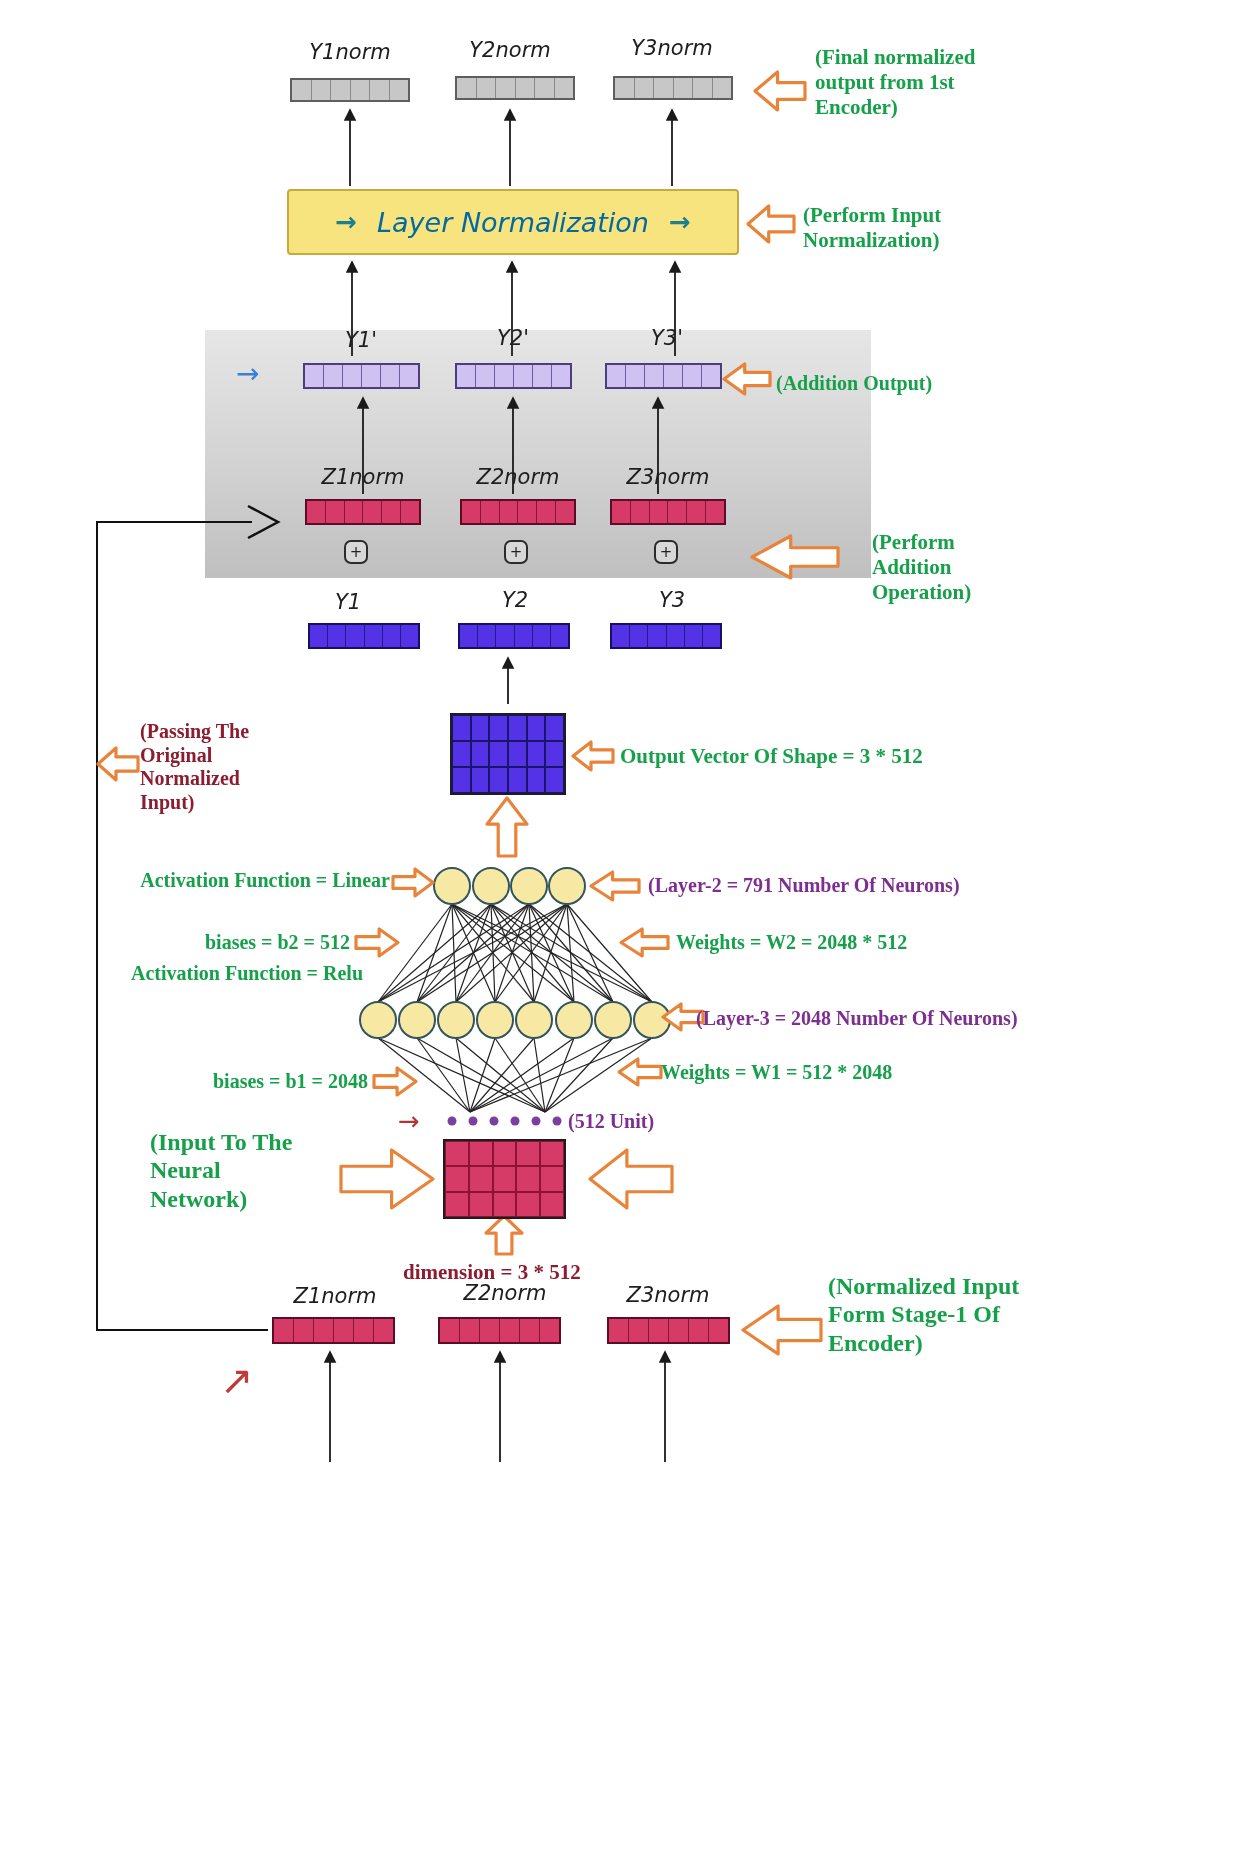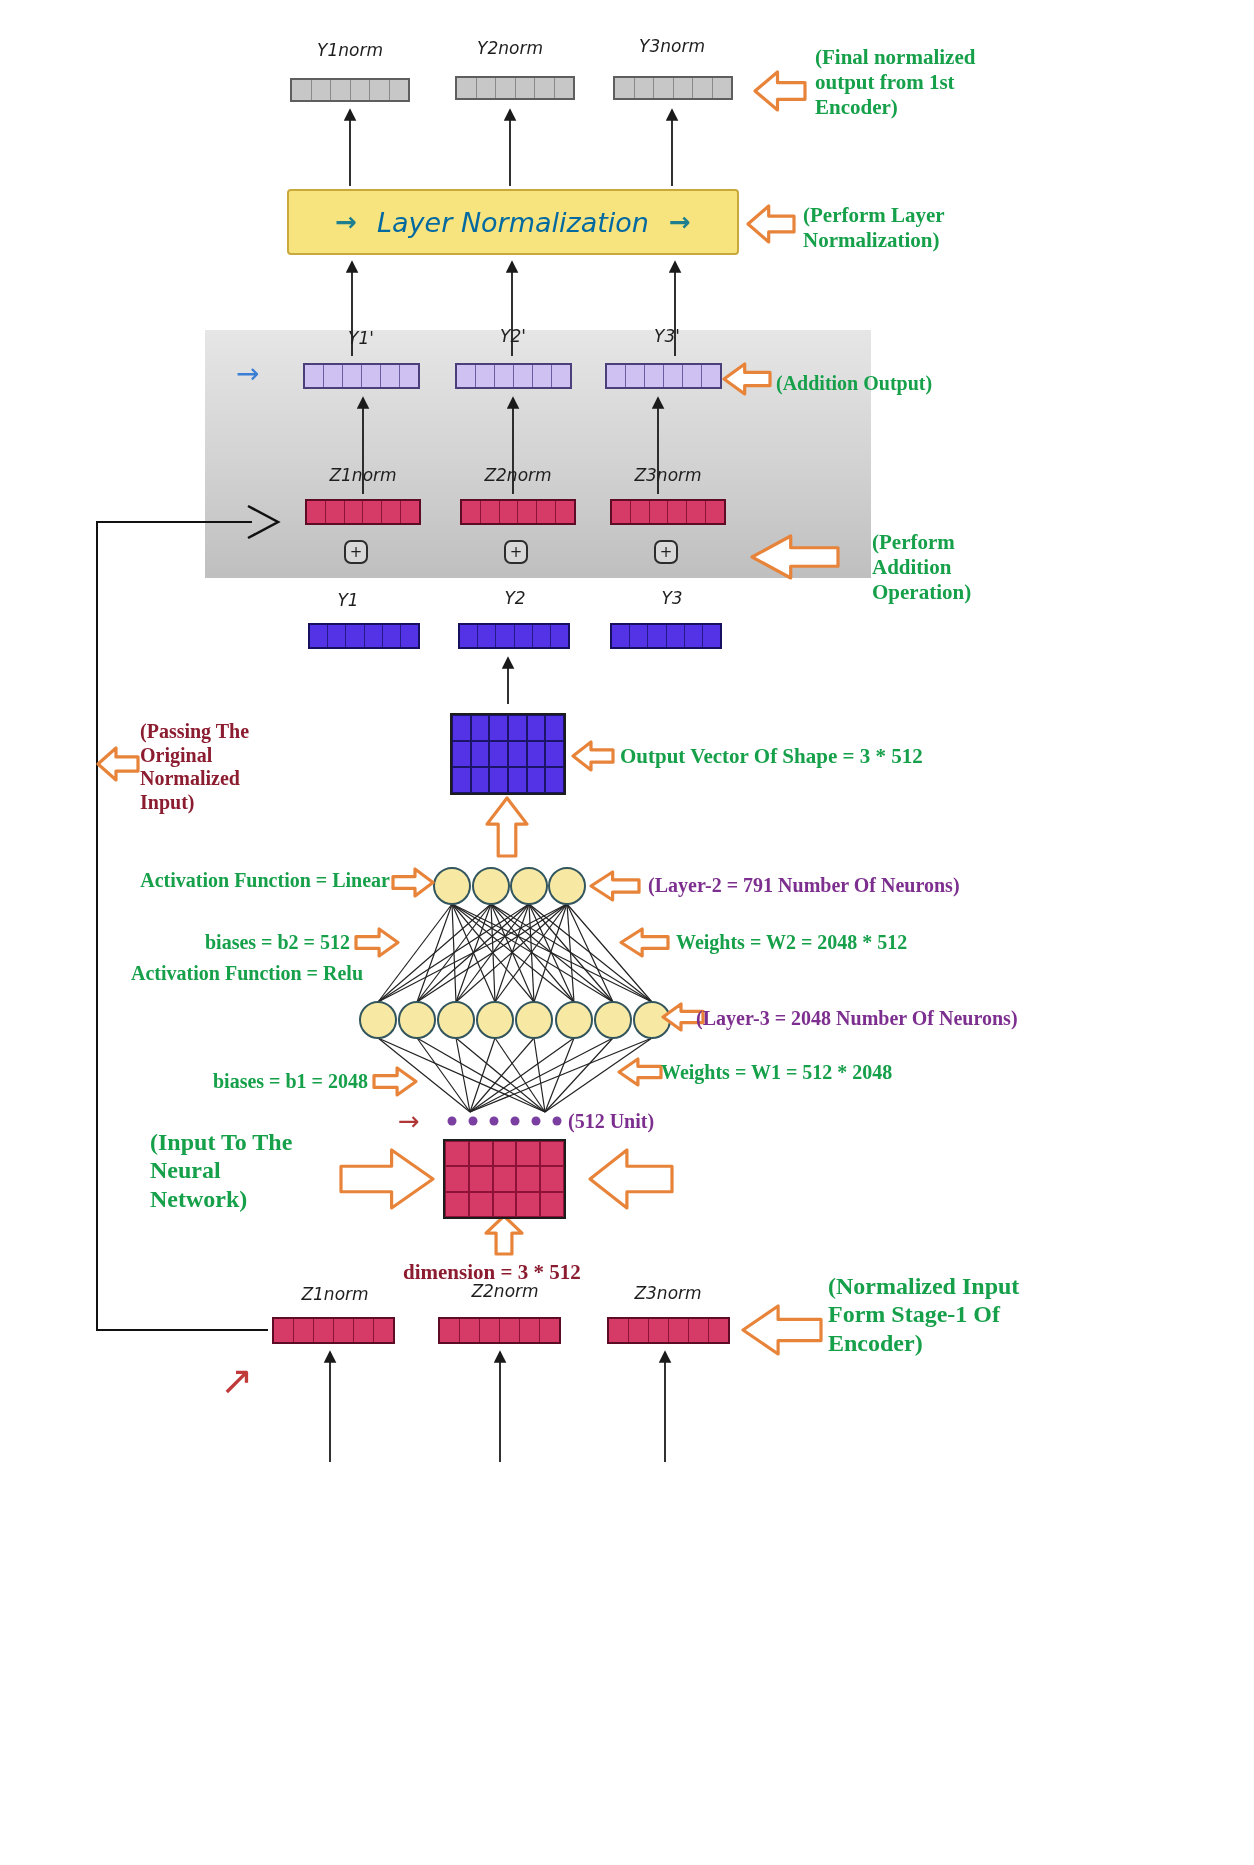--- a/index.html
+++ b/index.html
@@ -2,21 +2,21 @@
 <html><head>
 <meta charset="utf-8">
 <style>
   *{margin:0;padding:0;box-sizing:border-box}
   body{background:#ffffff}
   .canvas{position:relative;width:1254px;height:1865px;background:#fff;overflow:hidden;font-family:"DejaVu Sans",sans-serif}
   .graybg{position:absolute;left:205px;top:330px;width:666px;height:248px;
           background:linear-gradient(180deg,#e6e6e6 0%,#d2d2d2 55%,#bfbfbf 100%)}
   #overlay{position:absolute;left:0;top:0;pointer-events:none}
   .hw{position:absolute;transform:translateX(-50%);font-family:"DejaVu Sans",sans-serif;font-style:italic;
-      font-size:17px;color:#1e1e1e;white-space:nowrap}
+      font-size:21px;color:#1e1e1e;white-space:nowrap}
   .vec{position:absolute;display:flex;border:2px solid #333;background:#fff}
   .vec i{display:block;flex:1;border-right:1.5px solid rgba(0,0,0,.55)}
   .vec i:last-child{border-right:none}
   .vec.gray{background:#c7c7c7;border-color:#5e5e5e}.vec.gray i{border-color:#8a8a8a}
   .vec.lilac{background:#cfc2f3;border-color:#4a3f7a}.vec.lilac i{border-color:#6a5da0}
   .vec.crimson{background:#d63a67;border-color:#5e0b26}.vec.crimson i{border-color:#8c1238}
   .vec.blue{background:#5433e6;border-color:#171060}.vec.blue i{border-color:#241a86}
   .grid{position:absolute;display:grid;border:2px solid #1d1d1d}
   .grid i{display:block;border:1px solid}
   .grid.blue{background:#5433e6}.grid.blue i{border-color:#1c1468}
@@ -182,21 +182,21 @@
       <i></i>
     </div>
 
   <div class="ann green sz21" style="left:815px;top:45px;width:165px">(Final normalized output from 1st Encoder)</div>
 
   <div class="lnbox">
     <span class="flow">→</span>
     <span class="lntitle">Layer Normalization</span>
     <span class="flow">→</span>
   </div>
-  <div class="ann green sz21" style="left:803px;top:203px;width:180px">(Perform Layer Normalization)</div>
+  <div class="ann green sz21" style="left:803px;top:203px;width:180px">(Perform Input Normalization)</div>
 
   <div class="hw" style="left:361px;top:328px">Y1'</div>
   <div class="hw" style="left:513px;top:326px">Y2'</div>
   <div class="hw" style="left:667px;top:326px">Y3'</div>
 
   <span class="glyph" style="left:236px;top:360px;color:#3a7fd5;font-size:28px">→</span>
 
   <div class="vec lilac" style="left:303px;top:363px;width:117px;height:26px">
       <i></i>
       <i></i>

